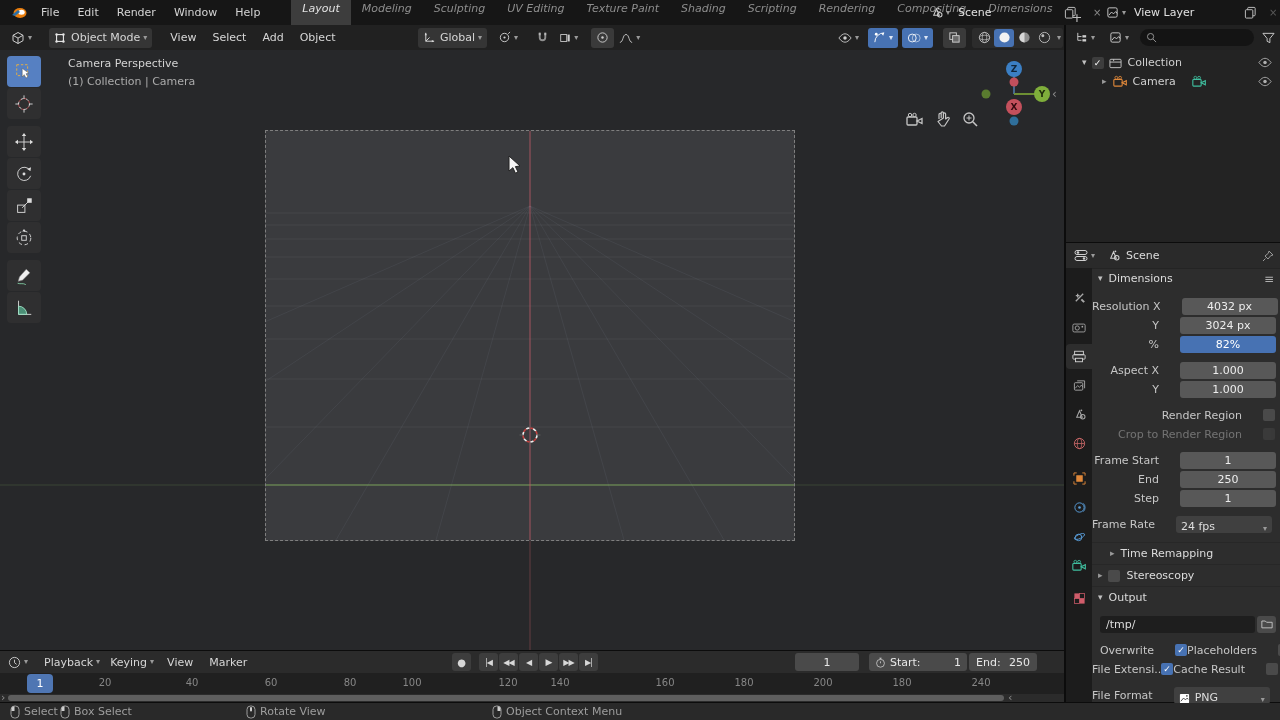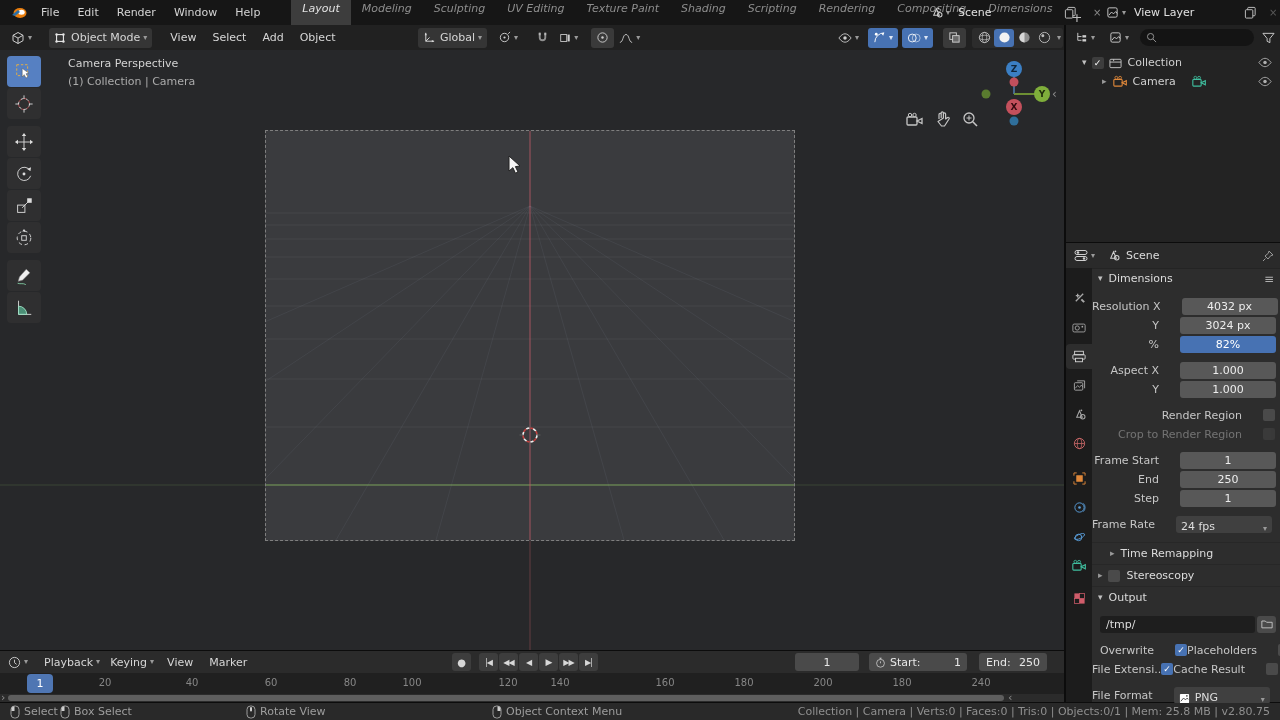--- a/index.html
+++ b/index.html
@@ -782,21 +782,21 @@
             <span>1</span>
           </div>
         <div class="t-field" style="width:98px;margin-left:10px;justify-content:flex-start;padding:0 6px;box-sizing:border-box">
           <svg width="11" height="11" viewBox="0 0 14 14" style="margin-right:4px">
             <circle cx="7" cy="8" r="5" fill="none" stroke="#cfcfcf"></circle>
             <path d="M7 5.5V8M5.5 1.5h3M7 1.5V3" stroke="#cfcfcf"></path>
           </svg>
           <span>Start:</span>
           <span style="margin-left:auto">1</span>
         </div>
-        <div class="t-field" style="width:68px;margin-left:12px;justify-content:space-between;padding:0 7px;box-sizing:border-box">
+        <div class="t-field" style="width:68px;margin-left:2px;justify-content:space-between;padding:0 7px;box-sizing:border-box">
           <span>End:</span>
           <span>250</span>
         </div>
       </div>
     </div>
 
     <div class="tl-ruler">
       <div class="playhead">
           <span>1</span>
         </div>
@@ -840,16 +840,15 @@
       </svg>
       <span>Rotate View</span>
     </div>
     <div class="hint" style="left:492px">
       <svg width="10" height="14" viewBox="0 0 10 14">
         <rect x="1" y="1" width="8" height="12" rx="3.5" fill="none" stroke="#9d9d9d"></rect>
         <path d="M8.5 3.5a3 3 0 0 0-3-2.3V6h3z" fill="#cfcfcf"></path>
       </svg>
       <span>Object Context Menu</span>
     </div>
-    <span class="stats">Collection | Camera | Verts:0 | Faces:0 | Tris:0 | Objects:0/1 | Mem: 25.8 MB | v2.80.75</span>
   </div>
 
 </div>
 
 </body></html>

